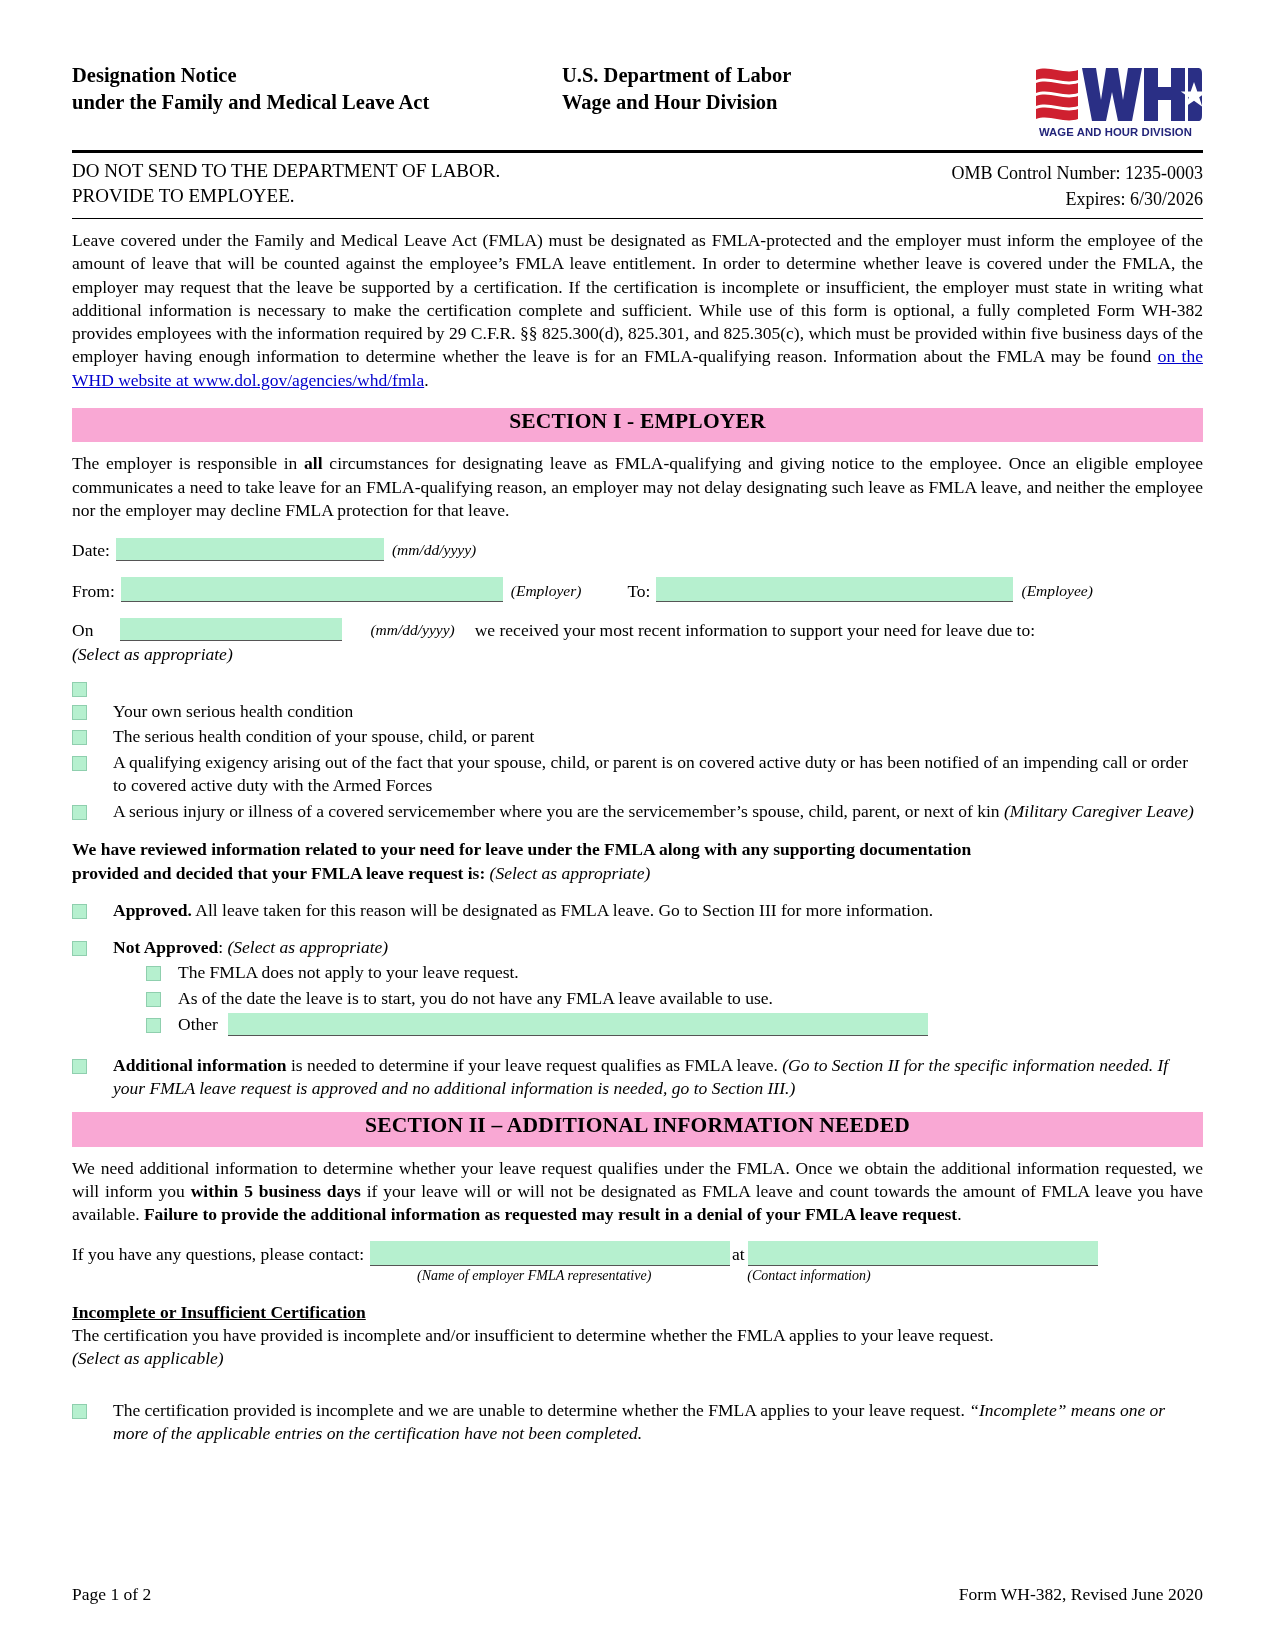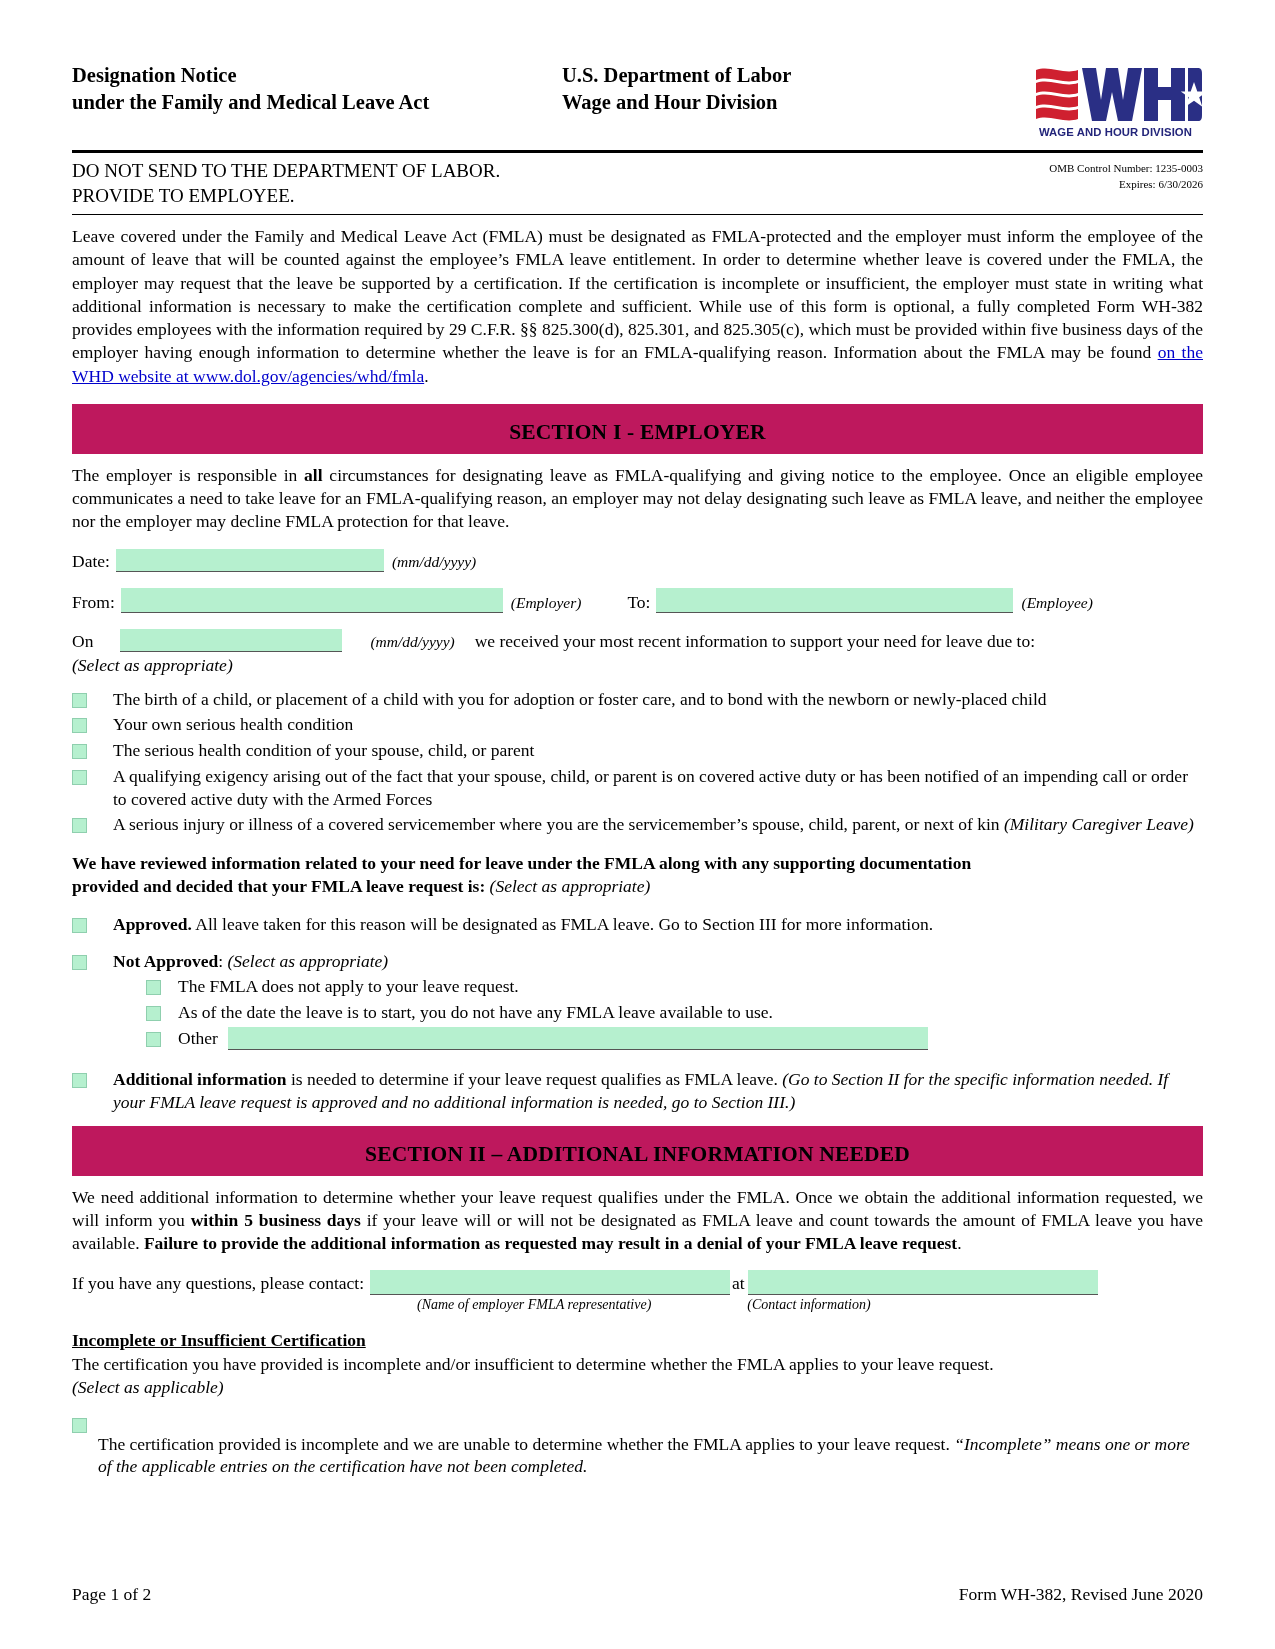--- a/index.html
+++ b/index.html
@@ -74,46 +74,46 @@
     align-items: flex-start;
     padding: 5px 0 4px 0;
   }
   .notice-left {
     font-weight: normal;
     font-size: 19px;
     line-height: 1.32;
   }
   .notice-right {
     text-align: right;
-    font-size: 11px;
+    font-size: 18px;
     line-height: 1.42;
     padding-top: 3px;
   }
 
   
   .para {
     text-align: justify;
     margin: 10px 0 0 0;
     line-height: 1.33;
   }
   .para.nojust { text-align: left; }
   a.link {
     color: #0000cc;
     text-decoration: underline;
   }
   b, strong { font-weight: bold; }
   i, em { font-style: italic; }
 
   
   .section-band {
-    background: #be185d;
+    background: #f9a8d4;
     text-align: center;
     font-weight: bold;
     font-size: 21.5px;
-    padding: 15px 0 7px 0;
+    padding: 0 0 7px 0;
     margin: 16px 0 0 0;
     letter-spacing: 0.2px;
   }
 
   
   .fieldline {
     display: flex;
     align-items: flex-end;
     margin-top: 16px;
   }
@@ -250,21 +250,20 @@
     <span class="flabel">On</span>
     <span class="fill" style="width:222px;margin-left:7px;"></span>
     <span class="hint">(mm/dd/yyyy)</span>
     <span> we received your most recent information to support your need for leave due to:</span>
   </div>
   <div style="font-style:italic;margin-top:2px;">(Select as appropriate)</div>
 
   <div style="margin-top:11px;">
     <div class="cbrow">
       <span class="cb"></span>
-      <span class="cbtext">The birth of a child, or placement of a child with you for adoption or foster care, and to bond with the newborn or newly-placed child</span>
     </div>
     <div class="cbrow">
       <span class="cb"></span>
       <span class="cbtext">Your own serious health condition</span>
     </div>
     <div class="cbrow">
       <span class="cb"></span>
       <span class="cbtext">The serious health condition of your spouse, child, or parent</span>
     </div>
     <div class="cbrow">
@@ -324,21 +323,21 @@
   </div>
   <div class="caption-row">
     <span style="margin-left:345px;">(Name of employer FMLA representative)</span>
     <span style="margin-left:96px;">(Contact information)</span>
   </div>
 
   <div style="margin-top:16px;font-weight:bold;text-decoration:underline;">Incomplete or Insufficient Certification</div>
   <div style="margin-top:1px;">The certification you have provided is incomplete and/or insufficient to determine whether the FMLA applies to your leave request.</div>
   <div style="font-style:italic;margin-top:1px;">(Select as applicable)</div>
 
-  <div class="cbrow" style="margin-top:14px;flex-direction:column;">
+  <div class="cbrow" style="margin-top:29px;">
     <span class="cb"></span>
     <span class="cbtext" style="display:block;"><span>The certification provided is incomplete and we are unable to determine whether the FMLA applies to your leave request.  </span><i>“Incomplete” means one or more of the applicable entries on the certification have not been completed.</i></span>
   </div>
 
   <div class="footer">
     <span>Page 1 of 2</span>
     <span>Form WH-382, Revised June 2020</span>
   </div>
 
 </div>

